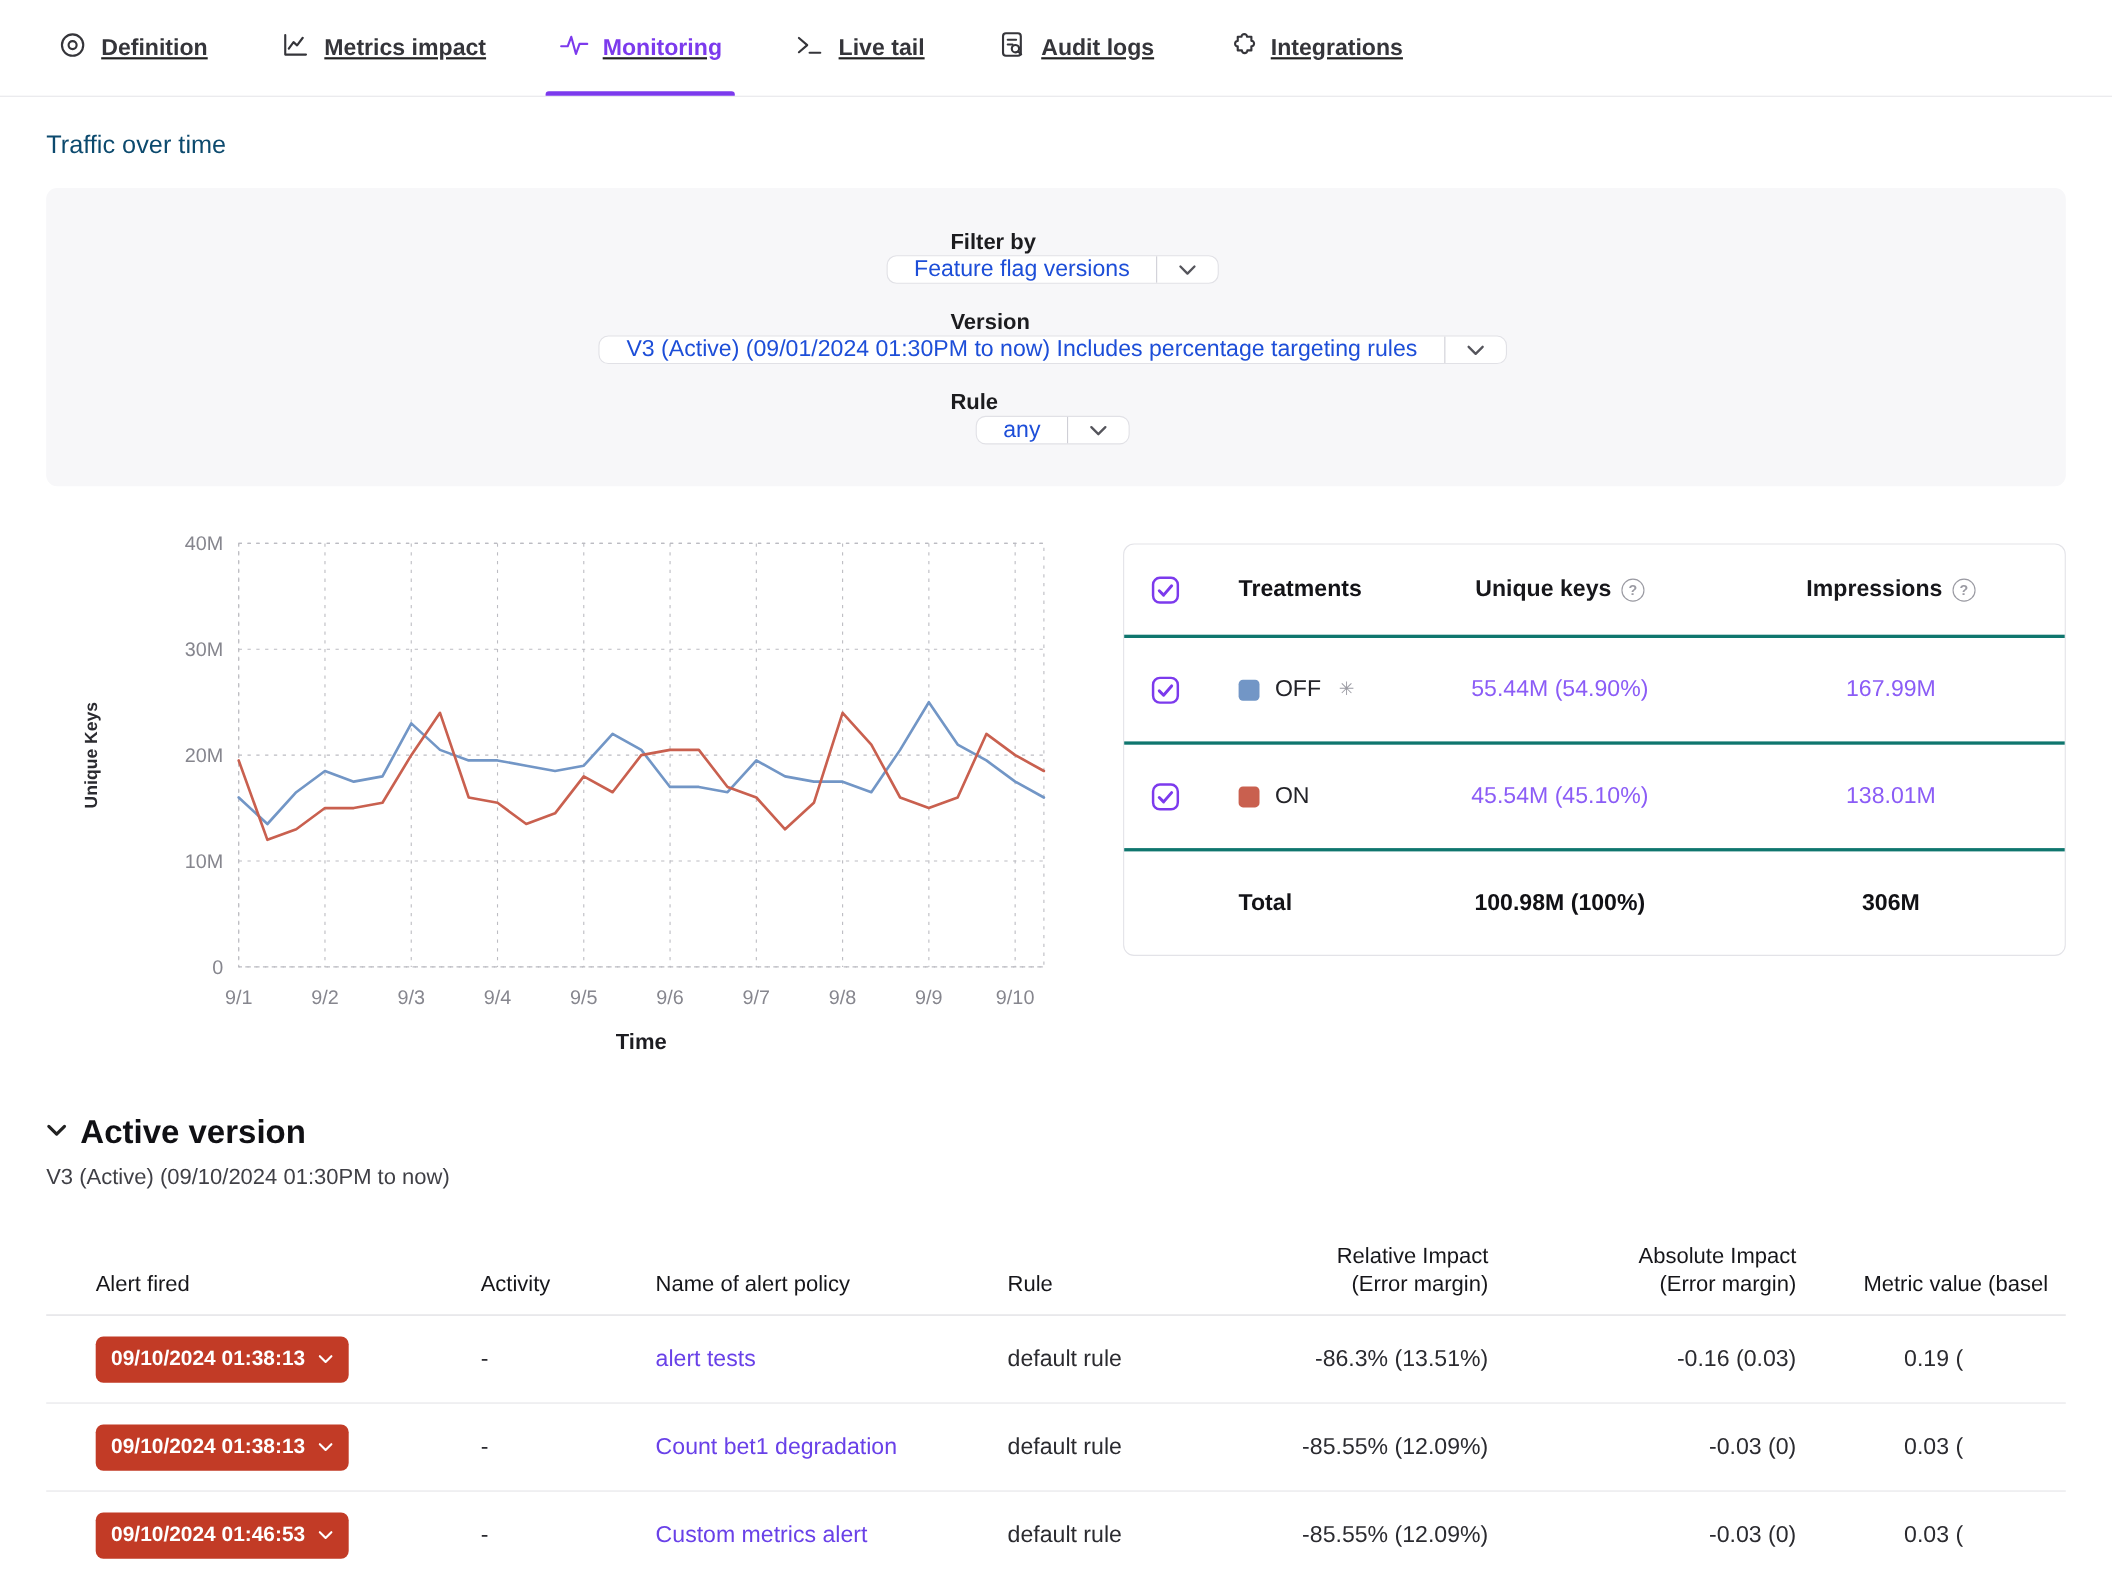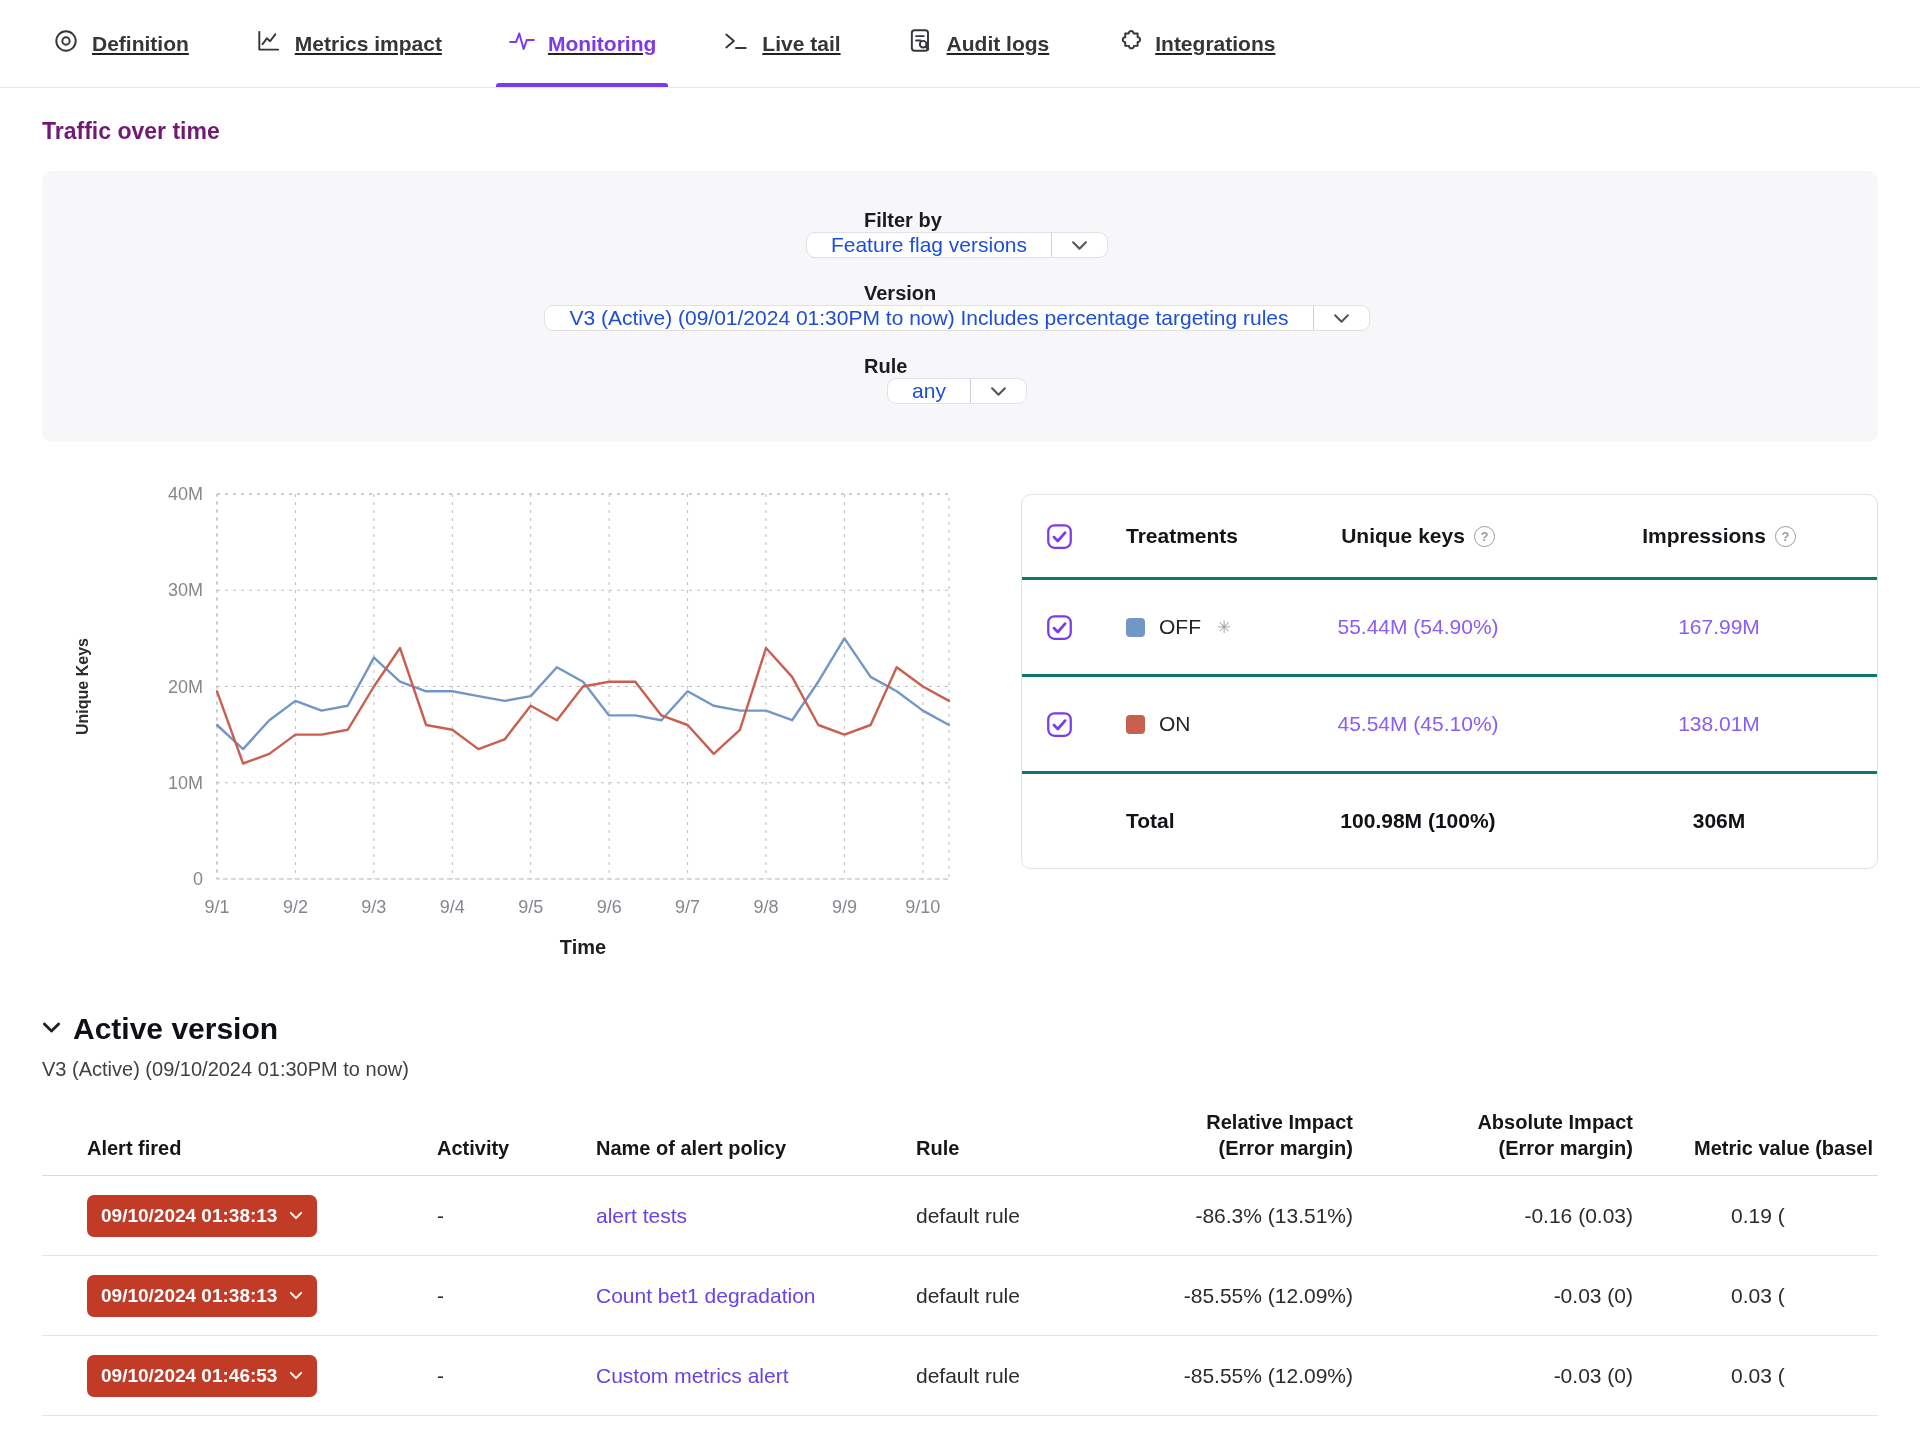--- a/index.html
+++ b/index.html
@@ -21,21 +21,21 @@
   }
   .tab svg { width:28px; height:28px; stroke:currentColor; fill:none; stroke-width:1.8; stroke-linecap:round; stroke-linejoin:round; }
   .tab.active { color:#7C3AED; }
   .tab.active::after {
     content:""; position:absolute; left:-8px; right:-8px; bottom:0; height:4px;
     background:#7C3AED; border-radius:3px 3px 0 0;
   }
 
   .content { padding:0 42px; }
 
-  .section-title { margin-top:30px; font-size:23px; font-weight:bold; color:#701a75; }
+  .section-title { margin-top:30px; font-size:23px; font-weight:normal; color:#0c4a6e; }
 
   
   .filter-panel {
     margin-top:26px; background:#f7f7f9; border-radius:10px;
     padding:38px 74px 38px 68px; display:flex; flex-direction:column; gap:24px;
   }
   .filter-row { display:flex; align-items:center;flex-direction:column; }
   .filter-label { width:186px; flex:none; font-weight:bold; font-size:20px; color:#1c1c1f; }
   .dropdown {
     flex:1; height:58px; background:#fff; border:1px solid #e1e1e6; border-radius:9px;
@@ -80,21 +80,21 @@
 
   
   .active-version-head { margin-top:46px; display:flex; align-items:center; gap:12px; cursor:pointer; }
   .active-version-title { font-size:30px; font-weight:bold; color:#101014; }
   .active-version-sub { margin-top:12px; font-size:20px; color:#3f3f45; }
 
   
   .alerts { margin-top:28px; }
   .a-grid { display:grid; grid-template-columns:395px 159px 320px 244px 200px 280px 1fr; }
   .a-header { align-items:end; padding-bottom:14px; border-bottom:1px solid #d9d9de; }
-  .a-header > div { font-weight:bold; font-size:20px; color:#16161a; line-height:1.3; white-space:nowrap; }
+  .a-header > div { font-weight:normal; font-size:20px; color:#16161a; line-height:1.3; white-space:nowrap;margin-top:19px; }
   .a-row { align-items:center; height:80px; border-bottom:1px solid #e4e4e8; font-size:21px; color:#2b2b30; }
   .cell-fired { padding-left:45px; }
   .cell-rel, .cell-abs { text-align:right; padding-right:7px; }
   .cell-metric { padding-left:54px; white-space:nowrap; overflow:visible; }
   .a-row .cell-metric { padding-left:91px; }
   .badge {
     display:inline-flex; align-items:center; gap:12px;
     background:#C23B26; color:#fff; font-weight:bold; font-size:19px;
     padding:10px 14px; border-radius:7px; cursor:pointer; white-space:nowrap;
   }

